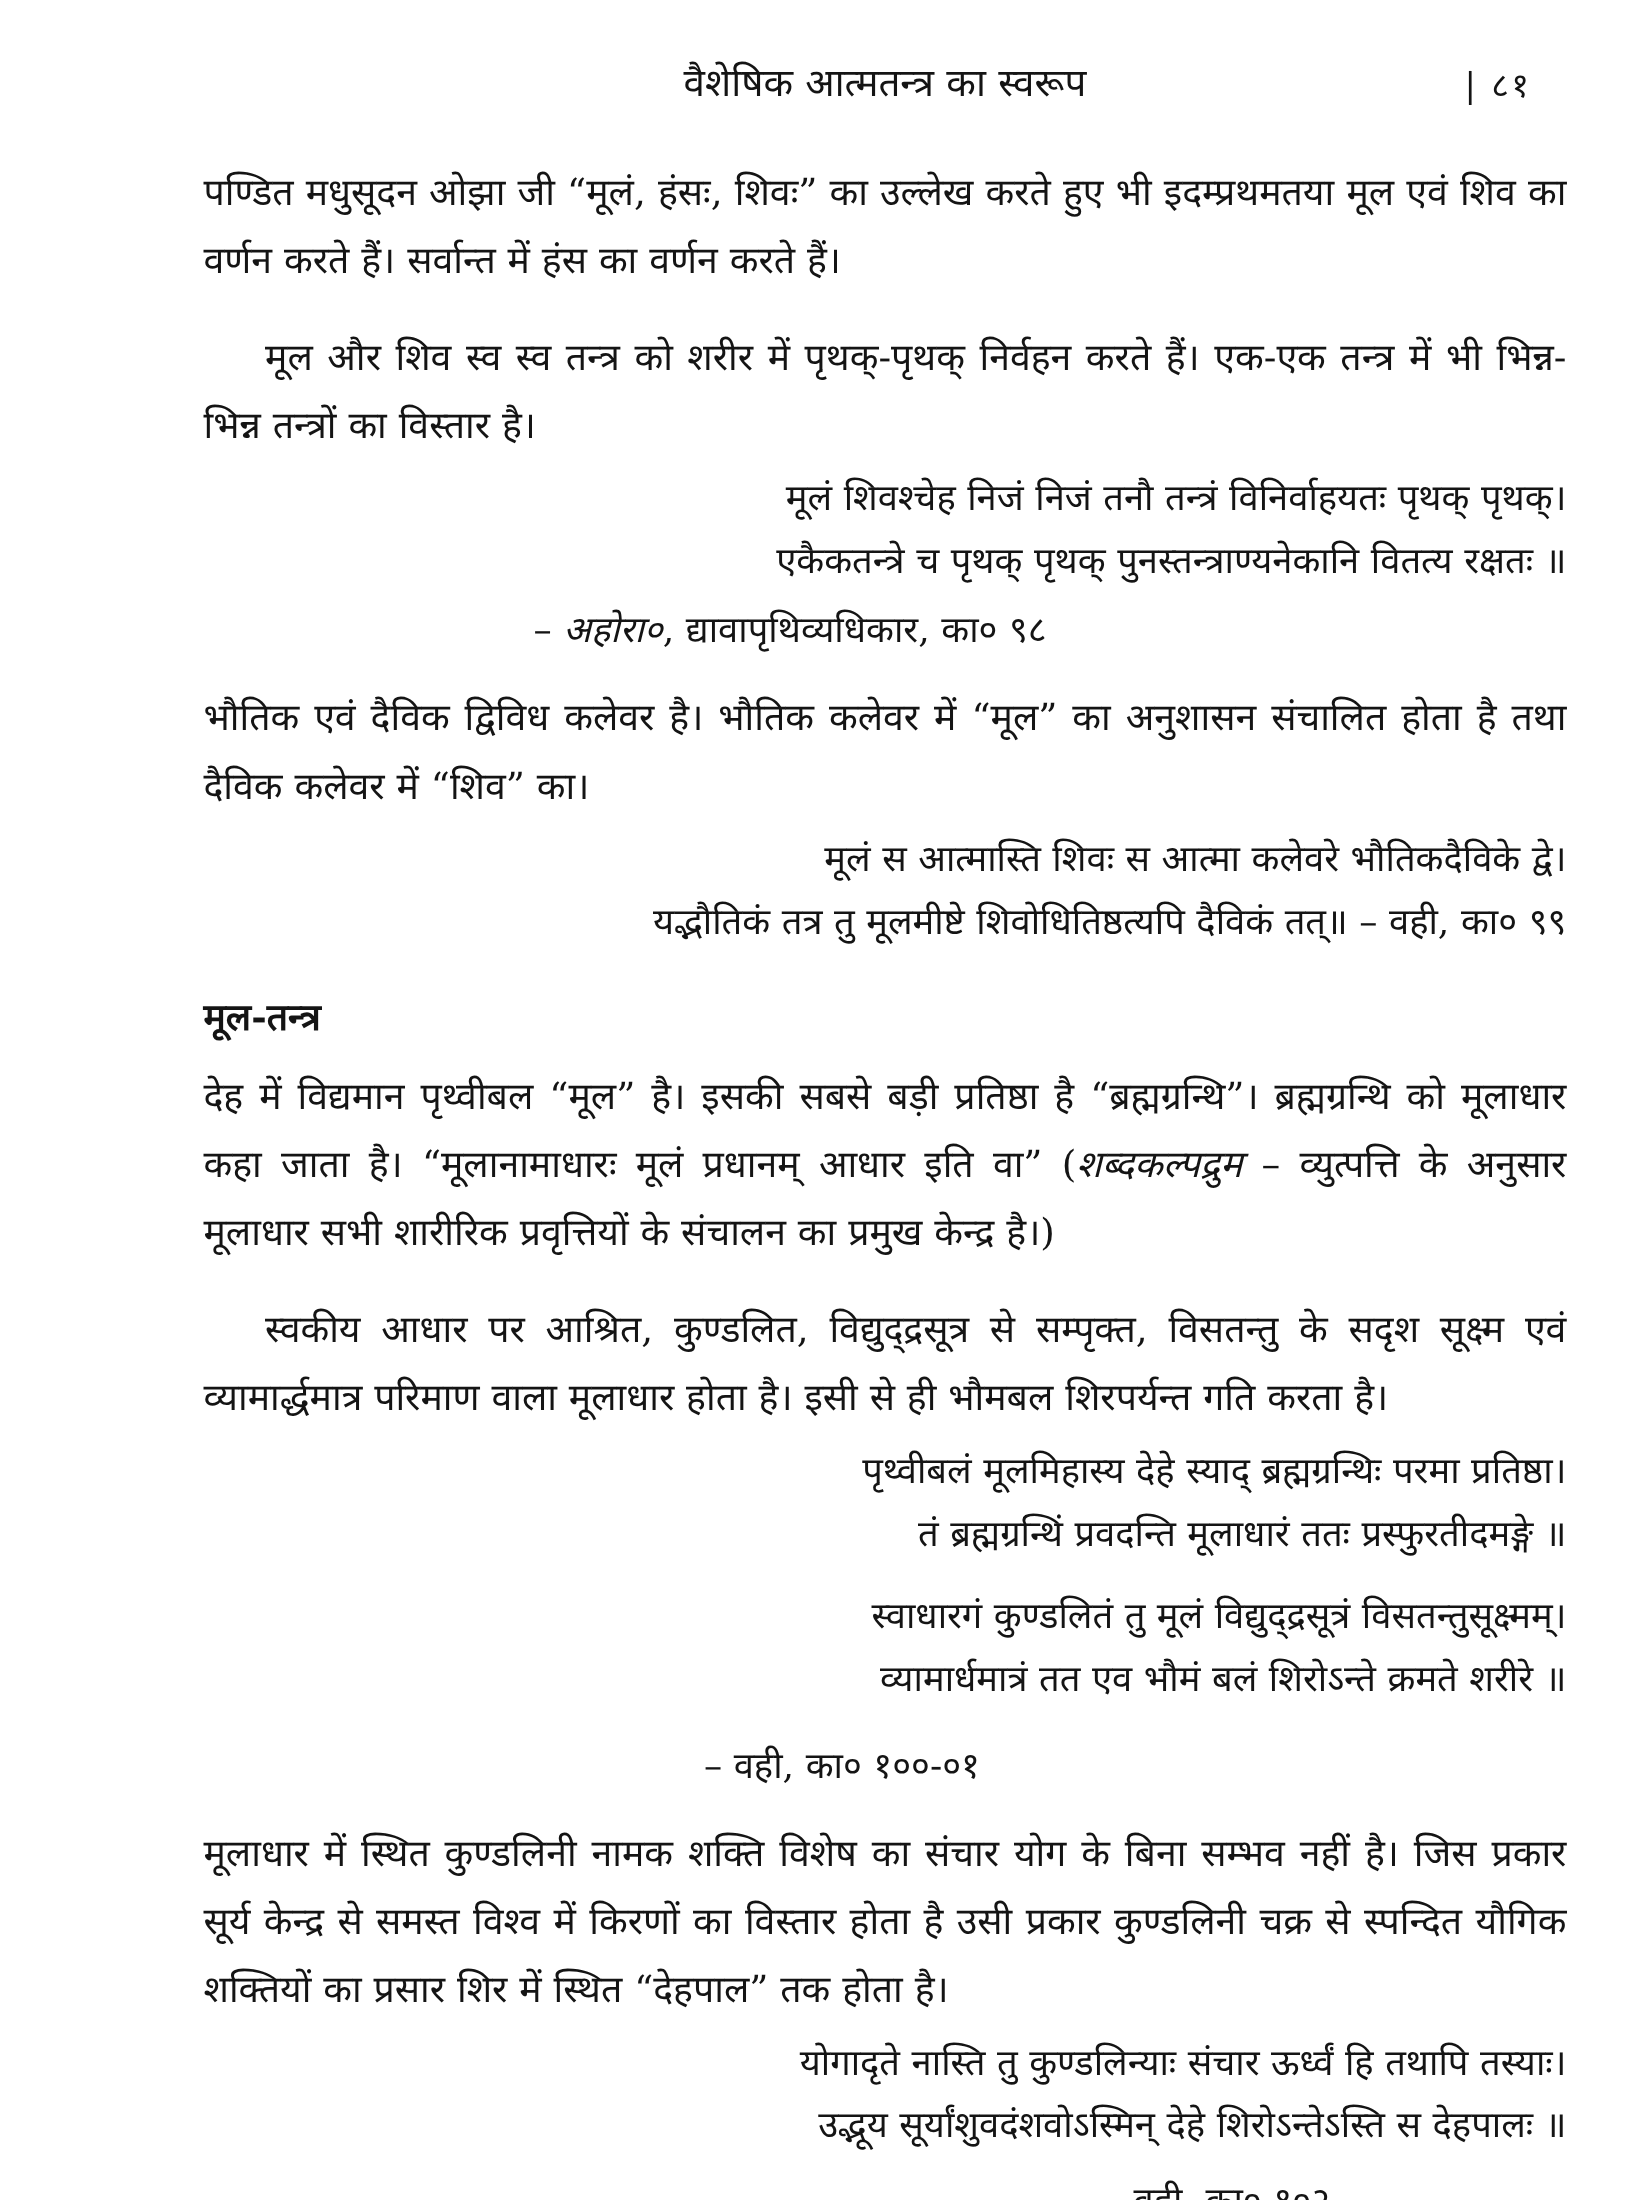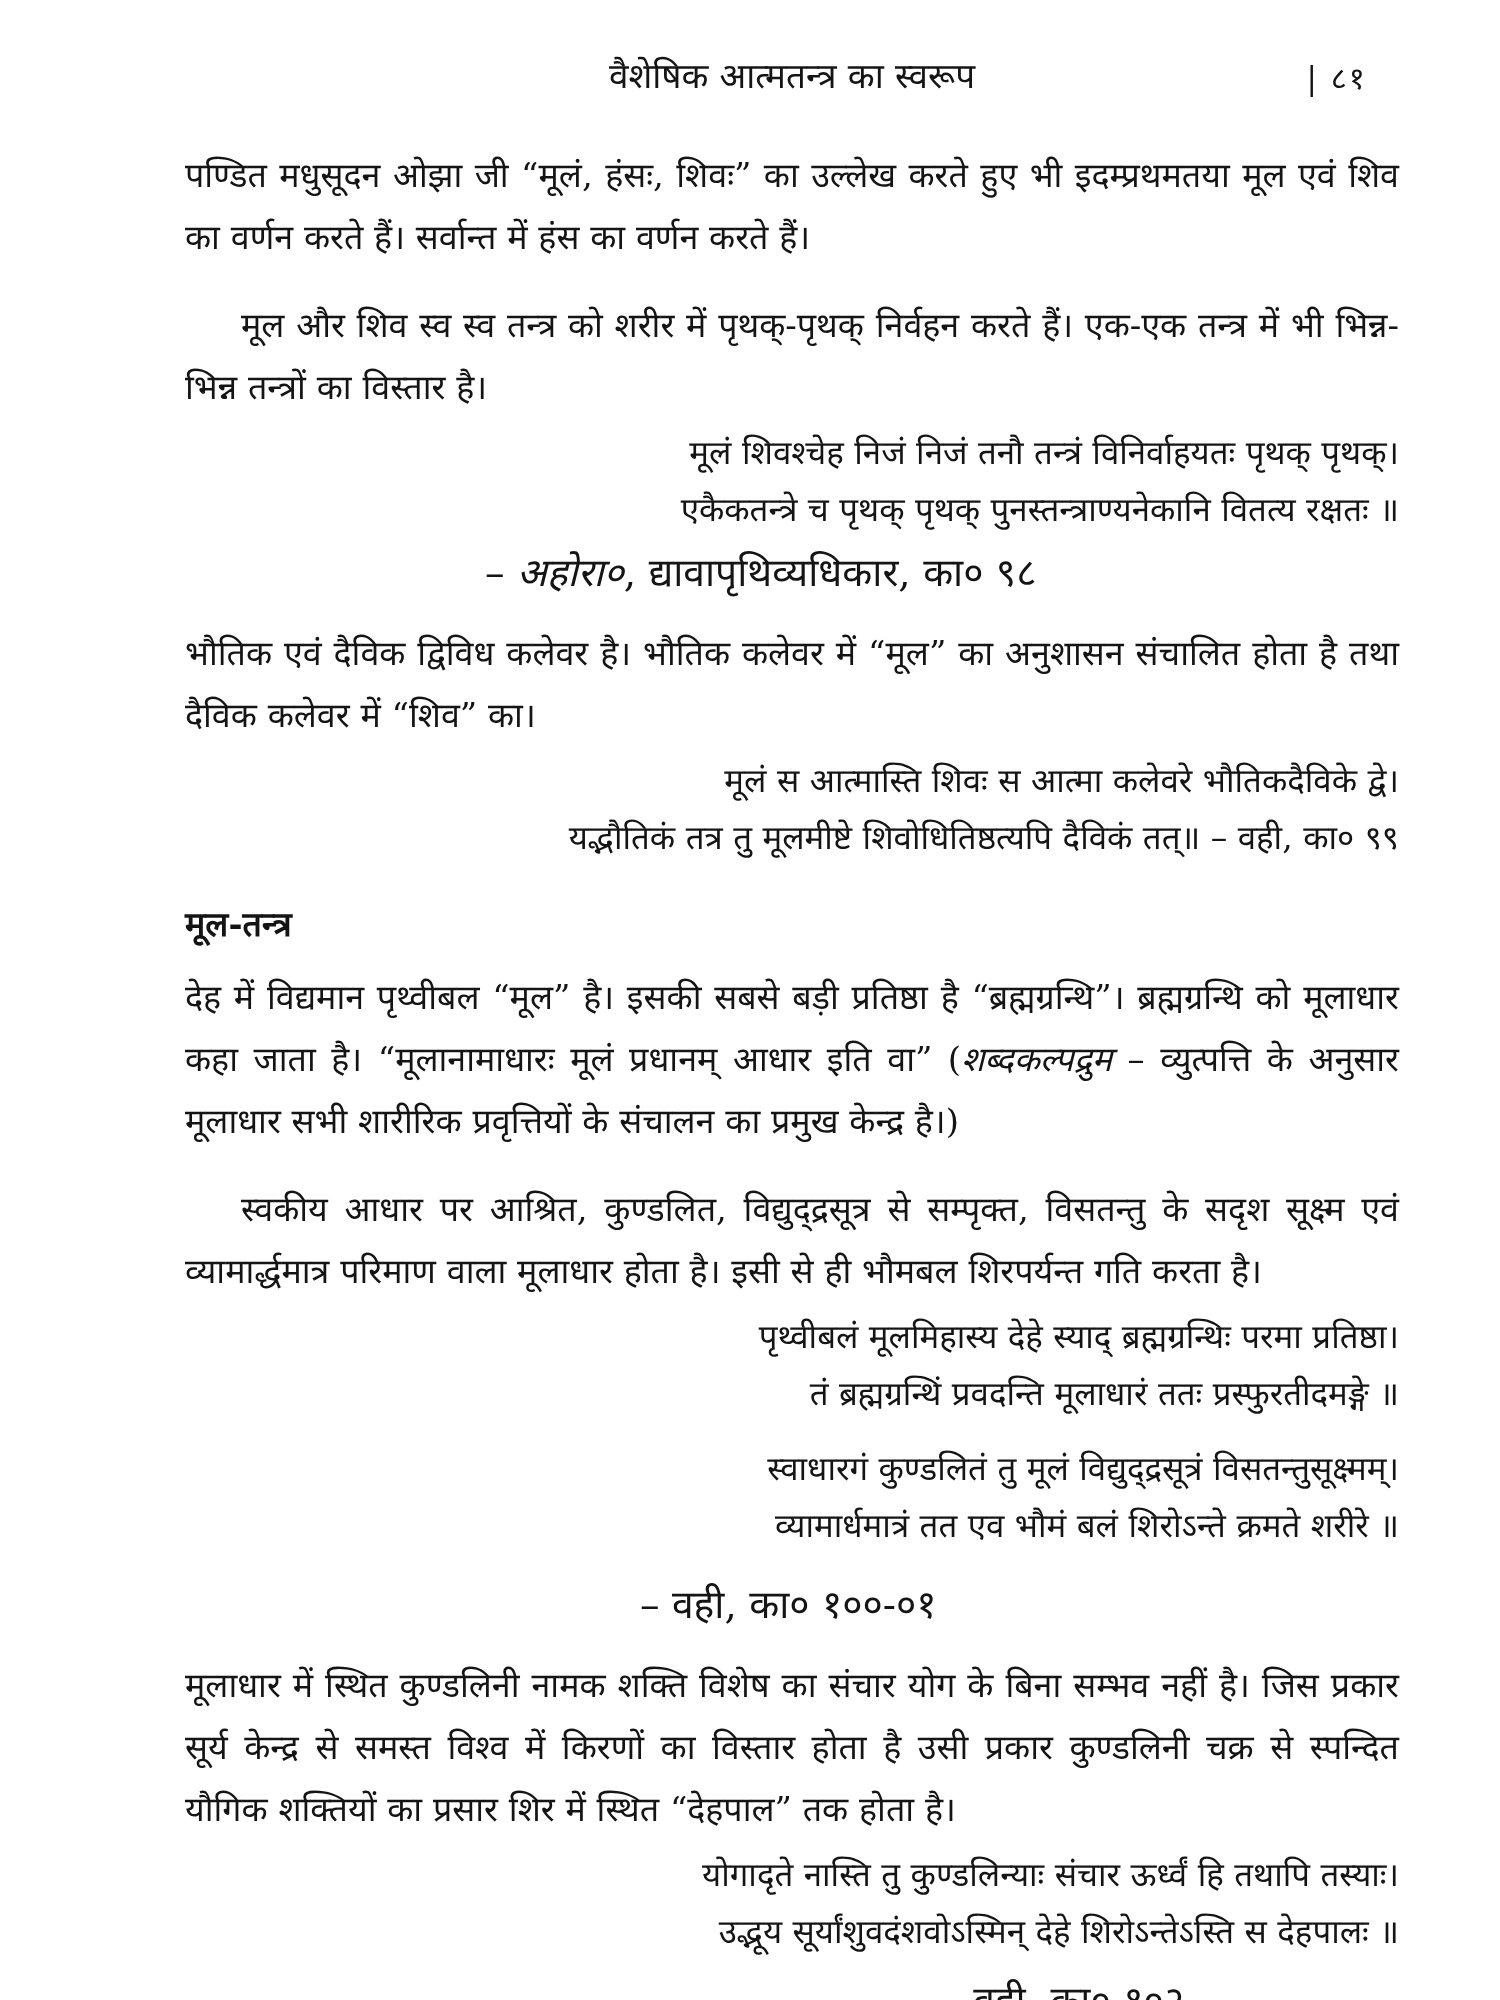--- a/index.html
+++ b/index.html
@@ -11,21 +11,21 @@
     width: 1500px;
     height: 2000px;
     color: #141414;
     font-family: "DejaVu Serif", "Liberation Serif", serif;
   }
   .page {
     position: relative;
     box-sizing: border-box;
     width: 1500px;
     height: 2000px;
-    padding: 52px 101px 30px 185px;
+    padding: 52px 76px 30px 185px;
     overflow: hidden;
     background: #ffffff;
   }
   .page-header {
     position: relative;
     text-align: center;
     font-size: 35px;
     line-height: 48px;
     margin-bottom: 44px;
     white-space: nowrap;
@@ -45,21 +45,21 @@
   }
   p.body.indent { text-indent: 56px; }
   p.body.tight { margin-bottom: 6px; }
   .verse {
     margin: 4px 0 4px 48px;
     font-size: 33px;
     line-height: 57px;
     text-align: right;
   }
   .citation {
-    font-size: 39px;
+    font-size: 33px;
     line-height: 46px;
     margin: 12px 0 26px 0;
   }
   .citation.c1 { margin-left: 300px; }
   .citation.c2 { margin-left: 455px; margin-top: 28px; }
   .citation.right { text-align: right; margin-right: 215px; margin-top: 18px; }
   .italic { font-style: italic; }
   h2.section-heading {
     font-size: 34px;
     font-weight: 700;

